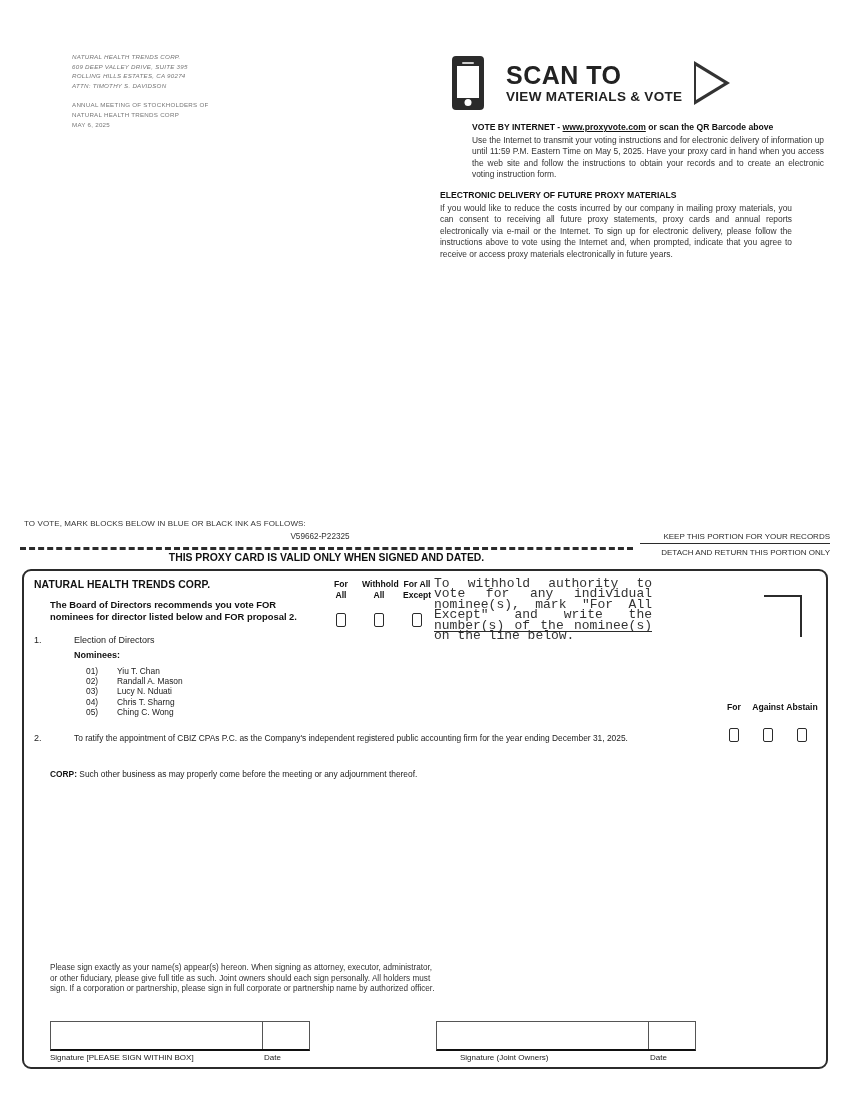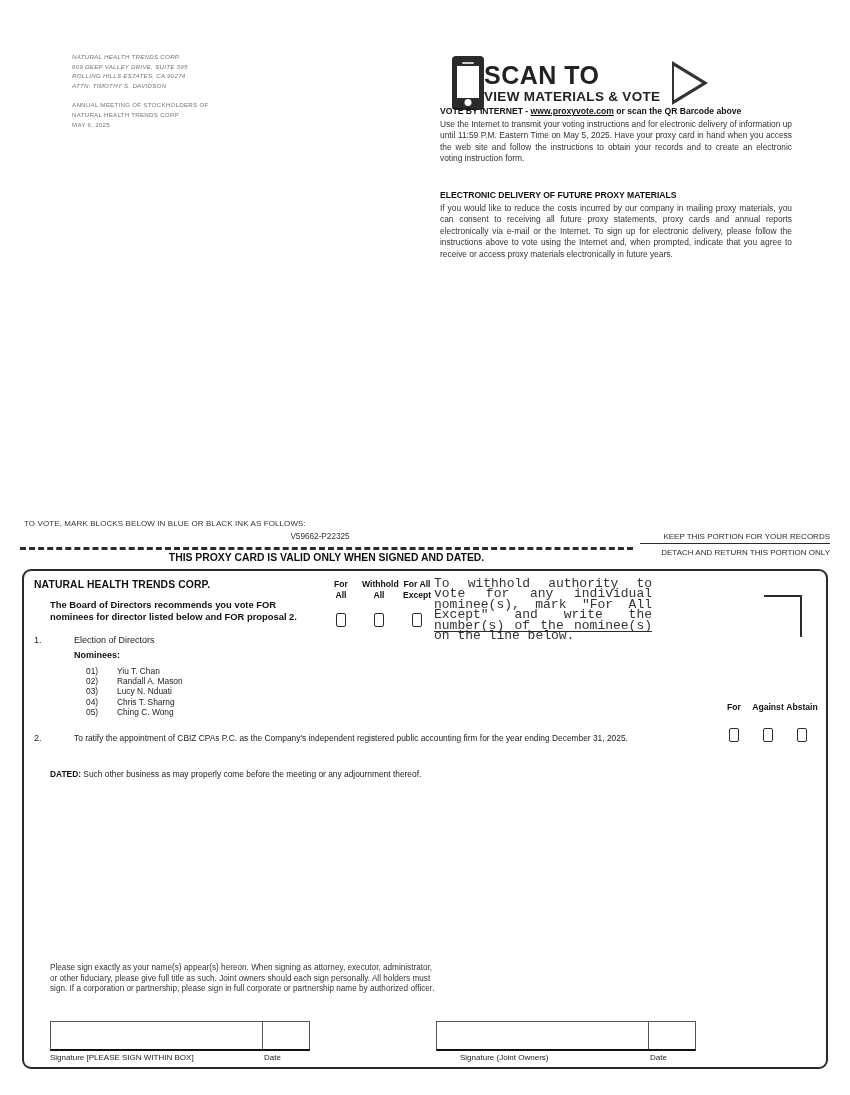--- a/index.html
+++ b/index.html
@@ -70,20 +70,21 @@
     position: absolute;
     left: 50%;
     transform: translateX(-50%);
     bottom: 1px;
     width: 7px;
     height: 7px;
     background: #ffffff;
     border-radius: 50%;
   }
   .scan-words {
+    margin-left: 22px;
     line-height: 1;
   }
   .scan-line1 {
     font-size: 25px;
     font-weight: bold;
     letter-spacing: 0.5px;
     color: #222222;
   }
   .scan-line2 {
     font-size: 13.5px;
@@ -126,21 +127,21 @@
     color: #111111;
     margin-bottom: 1px;
   }
   .instr p {
     margin: 0;
     text-align: justify;
   }
   .instr .last { text-align: left; }
   .ul { text-decoration: underline; }
 
-  #internet-block { top: 106px; }
+  #internet-block { top: 122px; margin-left: 32px; }
   #edelivery-block { top: 190px; }
   #mail-block { top: 281px; }
 
   
   .markline {
     position: absolute;
     left: 24px;
     top: 519px;
     font-size: 8px;
     letter-spacing: 0.1px;
@@ -553,21 +554,21 @@
     </div>
     <div class="col">
       <div class="chk"></div>
     </div>
   </div>
 
   <div class="item2-num">2.</div>
   <div class="item2-text">To ratify the appointment of CBIZ CPAs P.C. as the Company's independent registered public accounting firm for the year ending December 31, 2025.</div>
 
   <div class="note-row">
-    <b>DATED:</b><span> Such other business as may properly come before the meeting or any adjournment thereof.</span>
+    <b>CORP:</b><span> Such other business as may properly come before the meeting or any adjournment thereof.</span>
   </div>
 
   <div class="sig-instr">Please sign exactly as your name(s) appear(s) hereon. When signing as attorney, executor, administrator, or other fiduciary, please give full title as such. Joint owners should each sign personally. All holders must sign. If a corporation or partnership, please sign in full corporate or partnership name by authorized officer.</div>
 
   <div class="sigbox" id="sigbox-primary">
     <div class="name-cell"></div>
     <div class="date-cell"></div>
   </div>
   <div class="sigbox" id="sigbox-joint">
     <div class="name-cell"></div>

